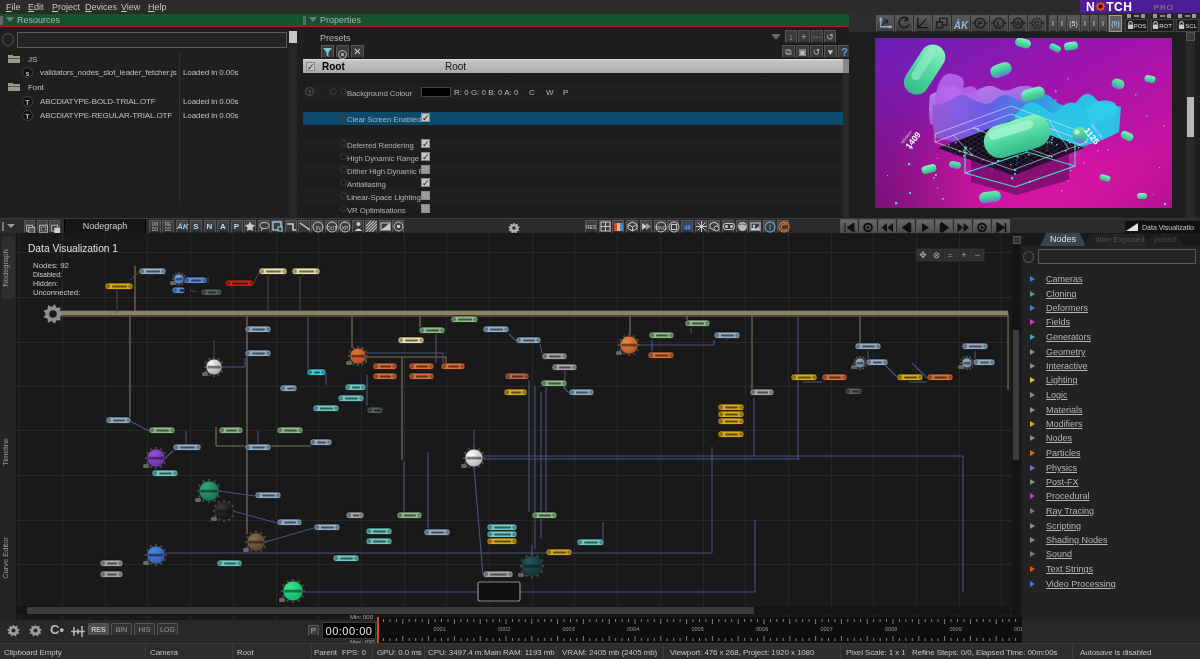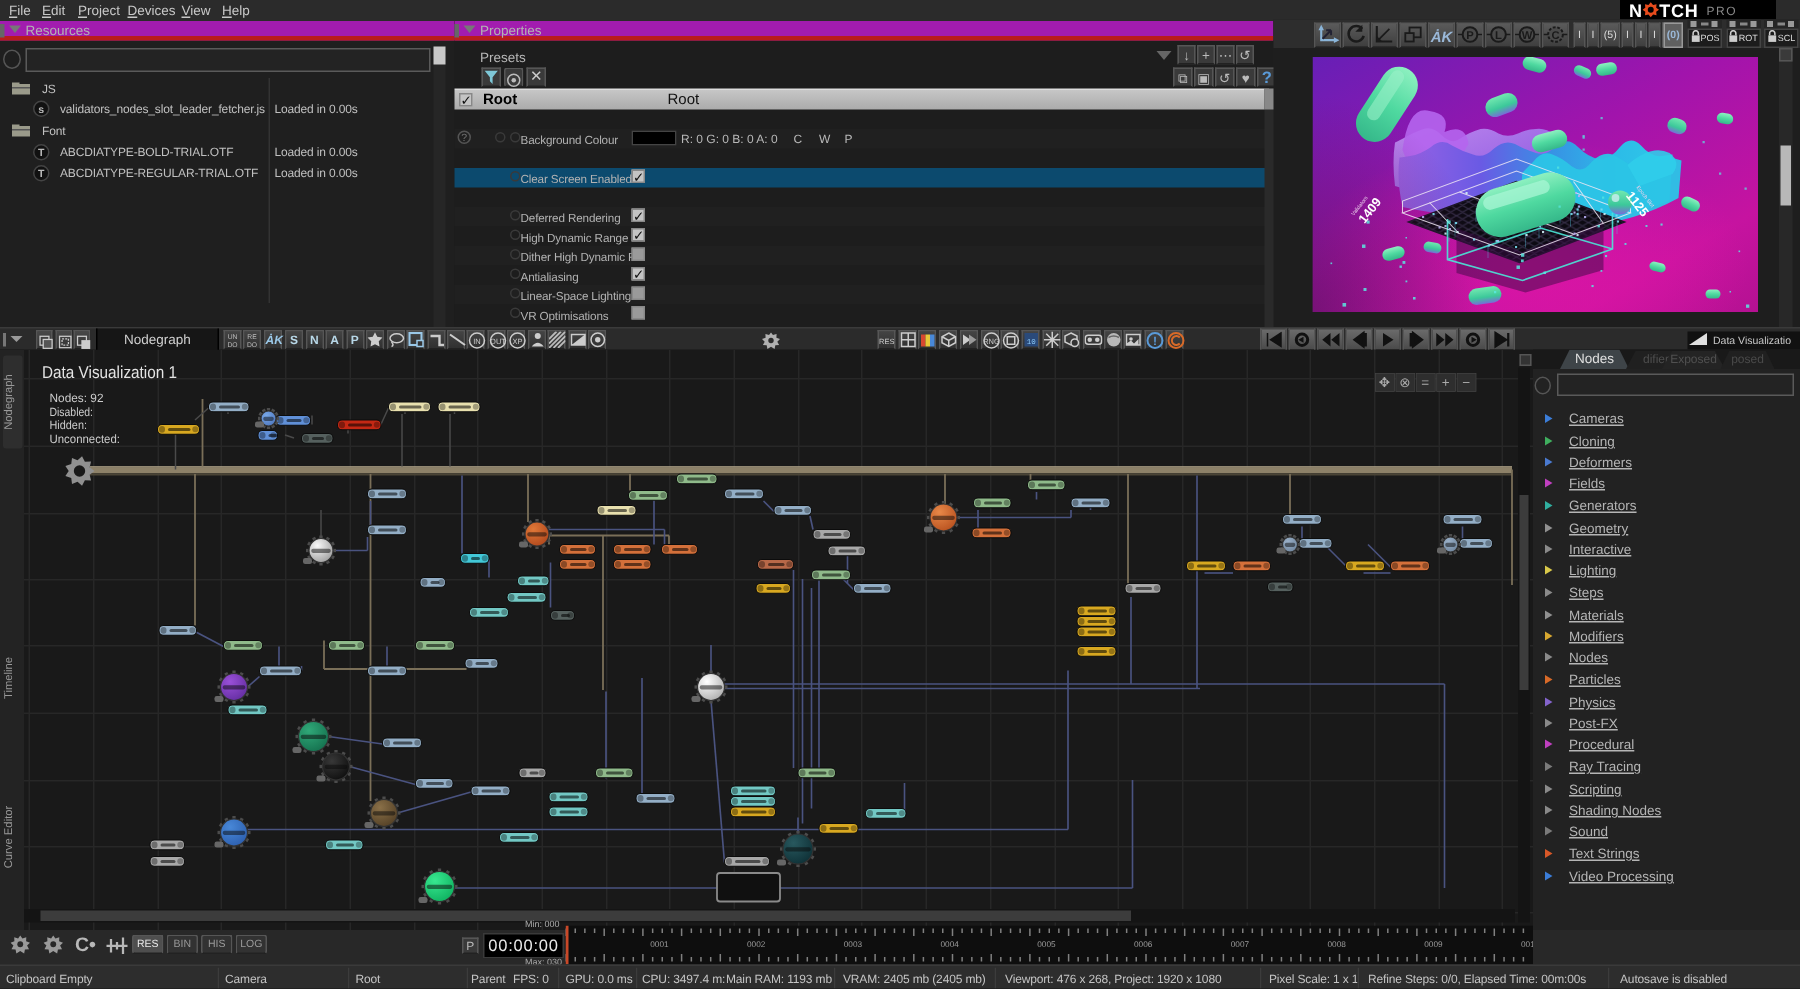--- a/index.html
+++ b/index.html
@@ -3,24 +3,24 @@
 <style>
 *{margin:0;padding:0;box-sizing:border-box;}
 html,body{width:1200px;height:659px;overflow:hidden;background:#202020;
 font-family:"Liberation Sans",sans-serif;}
 .abs{position:absolute;}
 body{position:relative;}
 .menubar{position:absolute;left:0;top:0;width:1200px;height:14px;background:#2b2b2b;
 color:#c8c8c8;font-size:9px;}
 .menubar span{position:absolute;top:2px;}
 .menubar u{text-decoration:underline;}
-.logo{position:absolute;left:1080px;top:0;width:104px;height:13px;background:#000000;color:#fff;
+.logo{position:absolute;left:1080px;top:0;width:120px;height:13px;background:#4c1d95;color:#fff;
 font-weight:bold;font-size:12px;text-align:center;}
-.phead{position:absolute;height:13px;background:#a21caf;color:#b4b4b4;font-size:9px;
-border-bottom:3px solid #b91c1c;}
+.phead{position:absolute;height:13px;background:#14532d;color:#b4b4b4;font-size:9px;
+border-bottom:1px solid #b91c1c;}
 .phead .tri{display:inline-block;width:0;height:0;border-left:4px solid transparent;
 border-right:4px solid transparent;border-top:5px solid #777;margin:0 3px 0 6px;}
 .pbar{position:absolute;left:0;width:3px;height:9px;background:#666;top:2px;}
 .resources{position:absolute;left:0;top:14px;width:303px;height:204px;background:#1f1f1f;}
 .properties{position:absolute;left:303px;top:14px;width:546px;height:204px;background:#1d1d1d;}
 .vppanel{position:absolute;left:849px;top:13px;width:351px;height:205px;background:#1e1e1e;}
 .searchbox{position:absolute;background:#232323;border:1px solid #5a5a5a;}
 .rrow{position:absolute;color:#c0c0c0;font-size:8px;letter-spacing:-0.1px;}
 .attrlbl{position:absolute;color:#b2b2b2;font-size:7.8px;letter-spacing:-0.1px;left:44px;top:2.5px;}
 .chk{position:absolute;width:9px;height:9px;background:#c4c4c4;border:1px solid #888;
@@ -1582,21 +1582,21 @@
     <span class="npitem" style="top:84px">Fields</span>
     <span class="nparrow" style="top:101px;border-left-color:#30b0a0"></span>
     <span class="npitem" style="top:99px">Generators</span>
     <span class="nparrow" style="top:116px;border-left-color:#909090"></span>
     <span class="npitem" style="top:114px">Geometry</span>
     <span class="nparrow" style="top:130px;border-left-color:#8a8a8a"></span>
     <span class="npitem" style="top:128px">Interactive</span>
     <span class="nparrow" style="top:144px;border-left-color:#d8c84a"></span>
     <span class="npitem" style="top:142px">Lighting</span>
     <span class="nparrow" style="top:159px;border-left-color:#8a8a8a"></span>
-    <span class="npitem" style="top:157px">Steps</span>
+    <span class="npitem" style="top:157px">Logic</span>
     <span class="nparrow" style="top:174px;border-left-color:#909090"></span>
     <span class="npitem" style="top:172px">Materials</span>
     <span class="nparrow" style="top:188px;border-left-color:#d8a830"></span>
     <span class="npitem" style="top:186px">Modifiers</span>
     <span class="nparrow" style="top:202px;border-left-color:#8a8a8a"></span>
     <span class="npitem" style="top:200px">Nodes</span>
     <span class="nparrow" style="top:217px;border-left-color:#d86a28"></span>
     <span class="npitem" style="top:215px">Particles</span>
     <span class="nparrow" style="top:232px;border-left-color:#8464cc"></span>
     <span class="npitem" style="top:230px">Physics</span>

